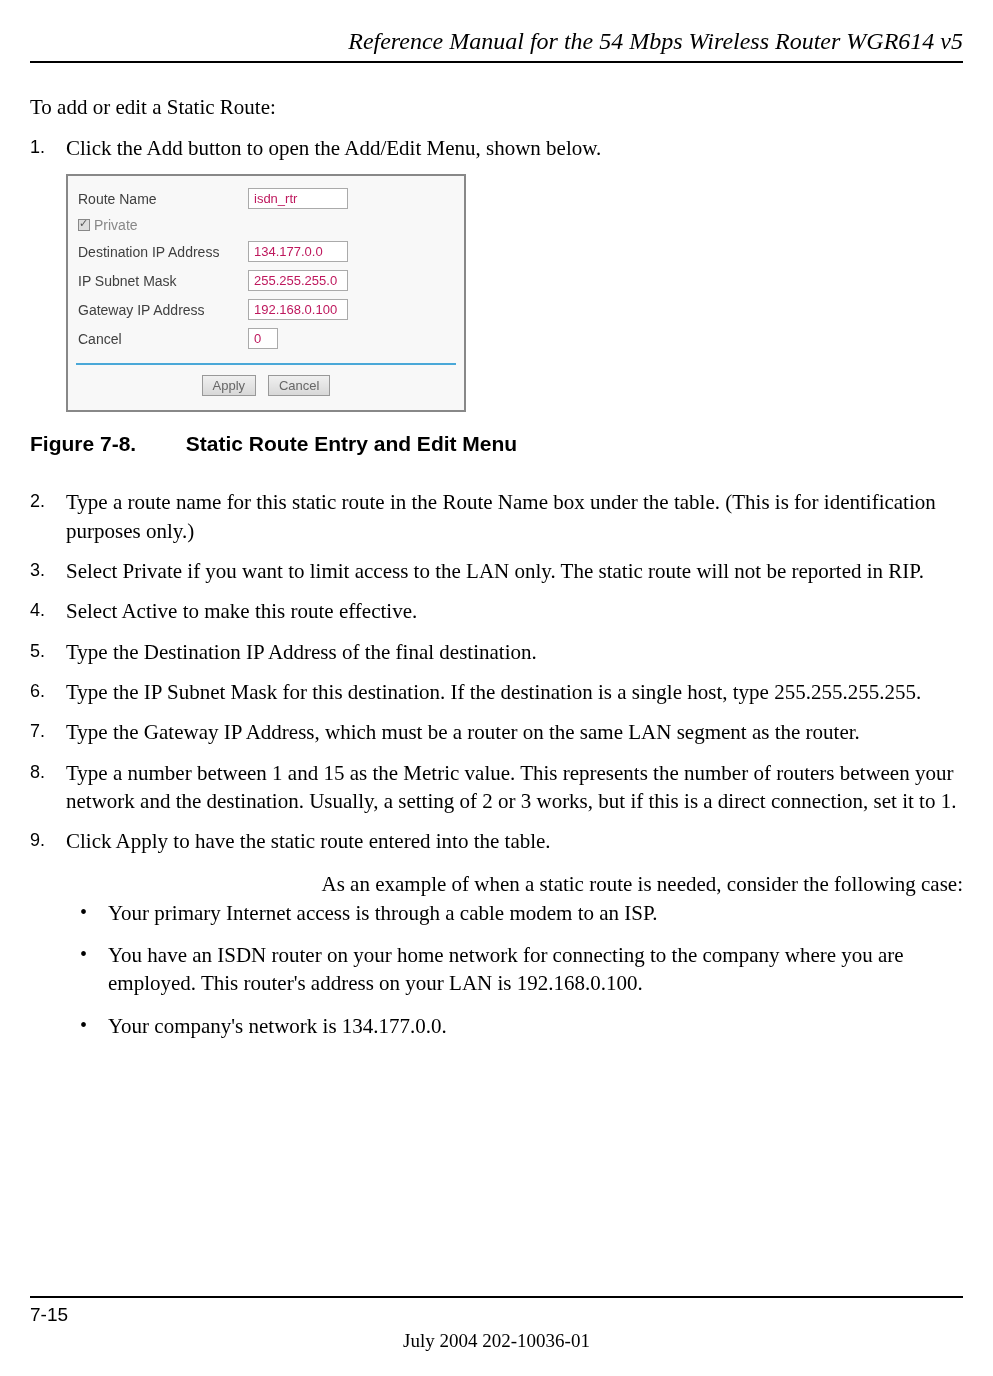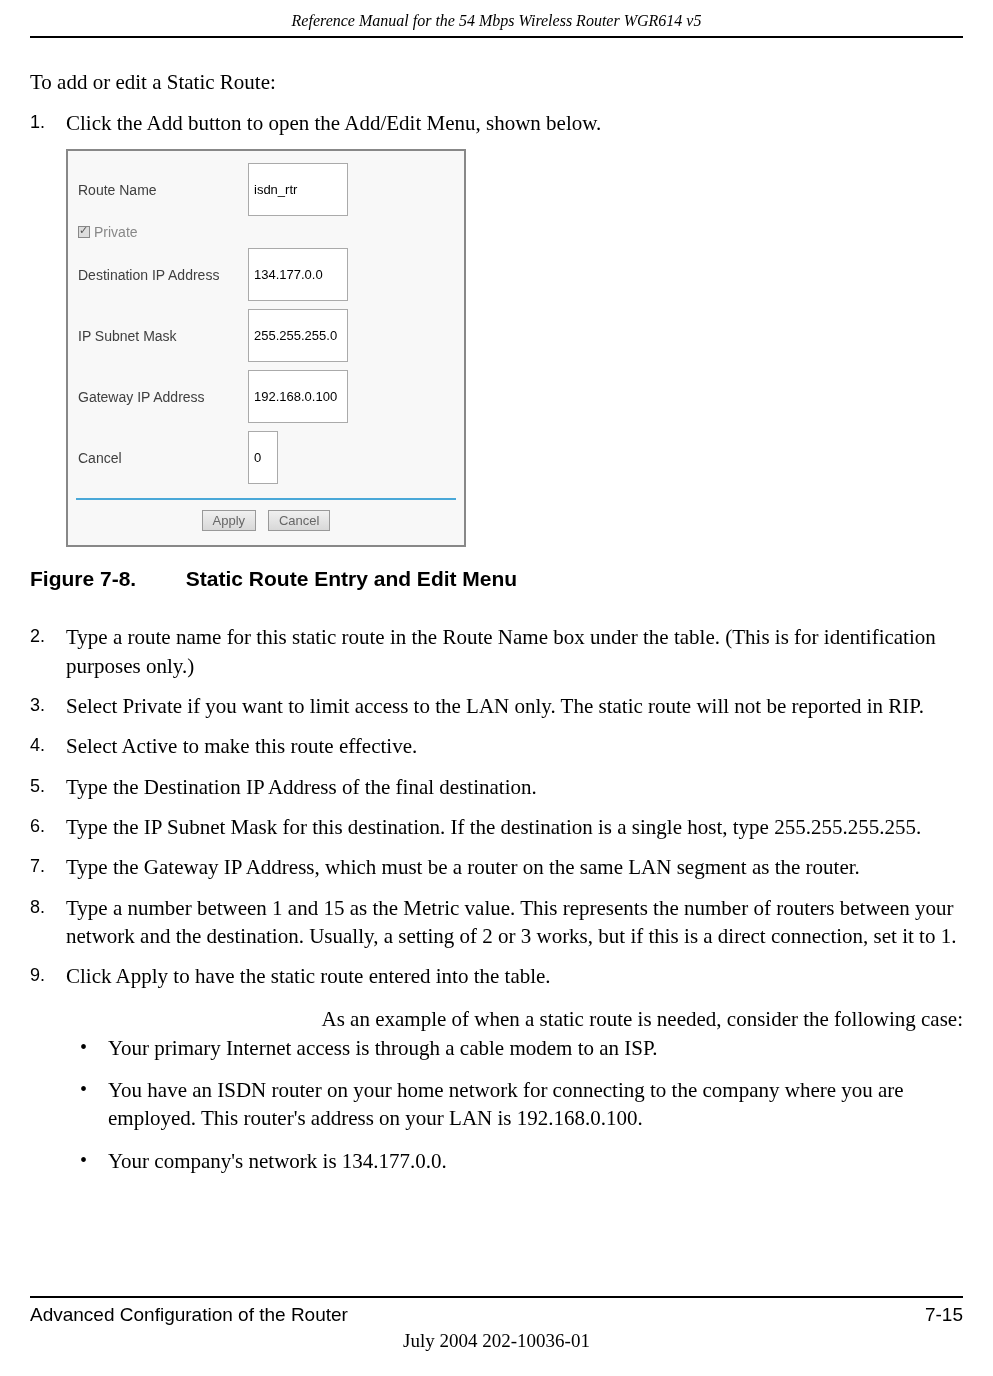--- a/index.html
+++ b/index.html
@@ -7,24 +7,24 @@
       font-family: 'Times New Roman', Times, serif;
       font-size: 20px;
       color: #000;
       background: #fff;
       width: 993px;
       height: 1376px;
       position: relative;
       padding: 0 30px;
     }
     .header {
-      text-align: center;
+      text-align: right;
       font-style: italic;
-      font-size: 16px;
-      padding-top: 12px;
+      font-size: 24px;
+      padding-top: 28px;
       padding-bottom: 6px;
     }
     .header-rule {
       border: none;
       border-top: 2px solid #000;
       margin-bottom: 32px;
     }
     .intro {
       margin-bottom: 14px;
       font-size: 21px;
@@ -66,23 +66,23 @@
       align-items: center;
       padding: 4px 0;
     }
     .figure-label {
       width: 170px;
       color: #404040;
     }
     .figure-input {
       border: 1px solid #aaa;
       background: #fff;
-      padding: 18px 5px;
+      padding: 2px 5px;
       font-size: 13px;
-      color: #000000;
+      color: #be185d;
       min-width: 100px;
     }
     .figure-input.small { min-width: 30px; width: 30px; }
     .figure-checkbox {
       display: inline-block;
       width: 12px;
       height: 12px;
       border: 1px solid #888;
       background: #ddd;
       margin-right: 4px;
@@ -231,17 +231,16 @@
 
 <ul class="bullets">
   <li>Your primary Internet access is through a cable modem to an ISP.</li>
   <li>You have an ISDN router on your home network for connecting to the company where you are employed. This router's address on your LAN is 192.168.0.100.</li>
   <li>Your company's network is 134.177.0.0.</li>
 </ul>
 
 <div class="footer">
   <hr class="footer-rule">
   <div class="footer-line1">
-    <span>Advanced Configuration of the Router</span>
     <span>7-15</span>
   </div>
   <div class="footer-line2">July 2004 202-10036-01</div>
 </div>
 
 </body></html>

